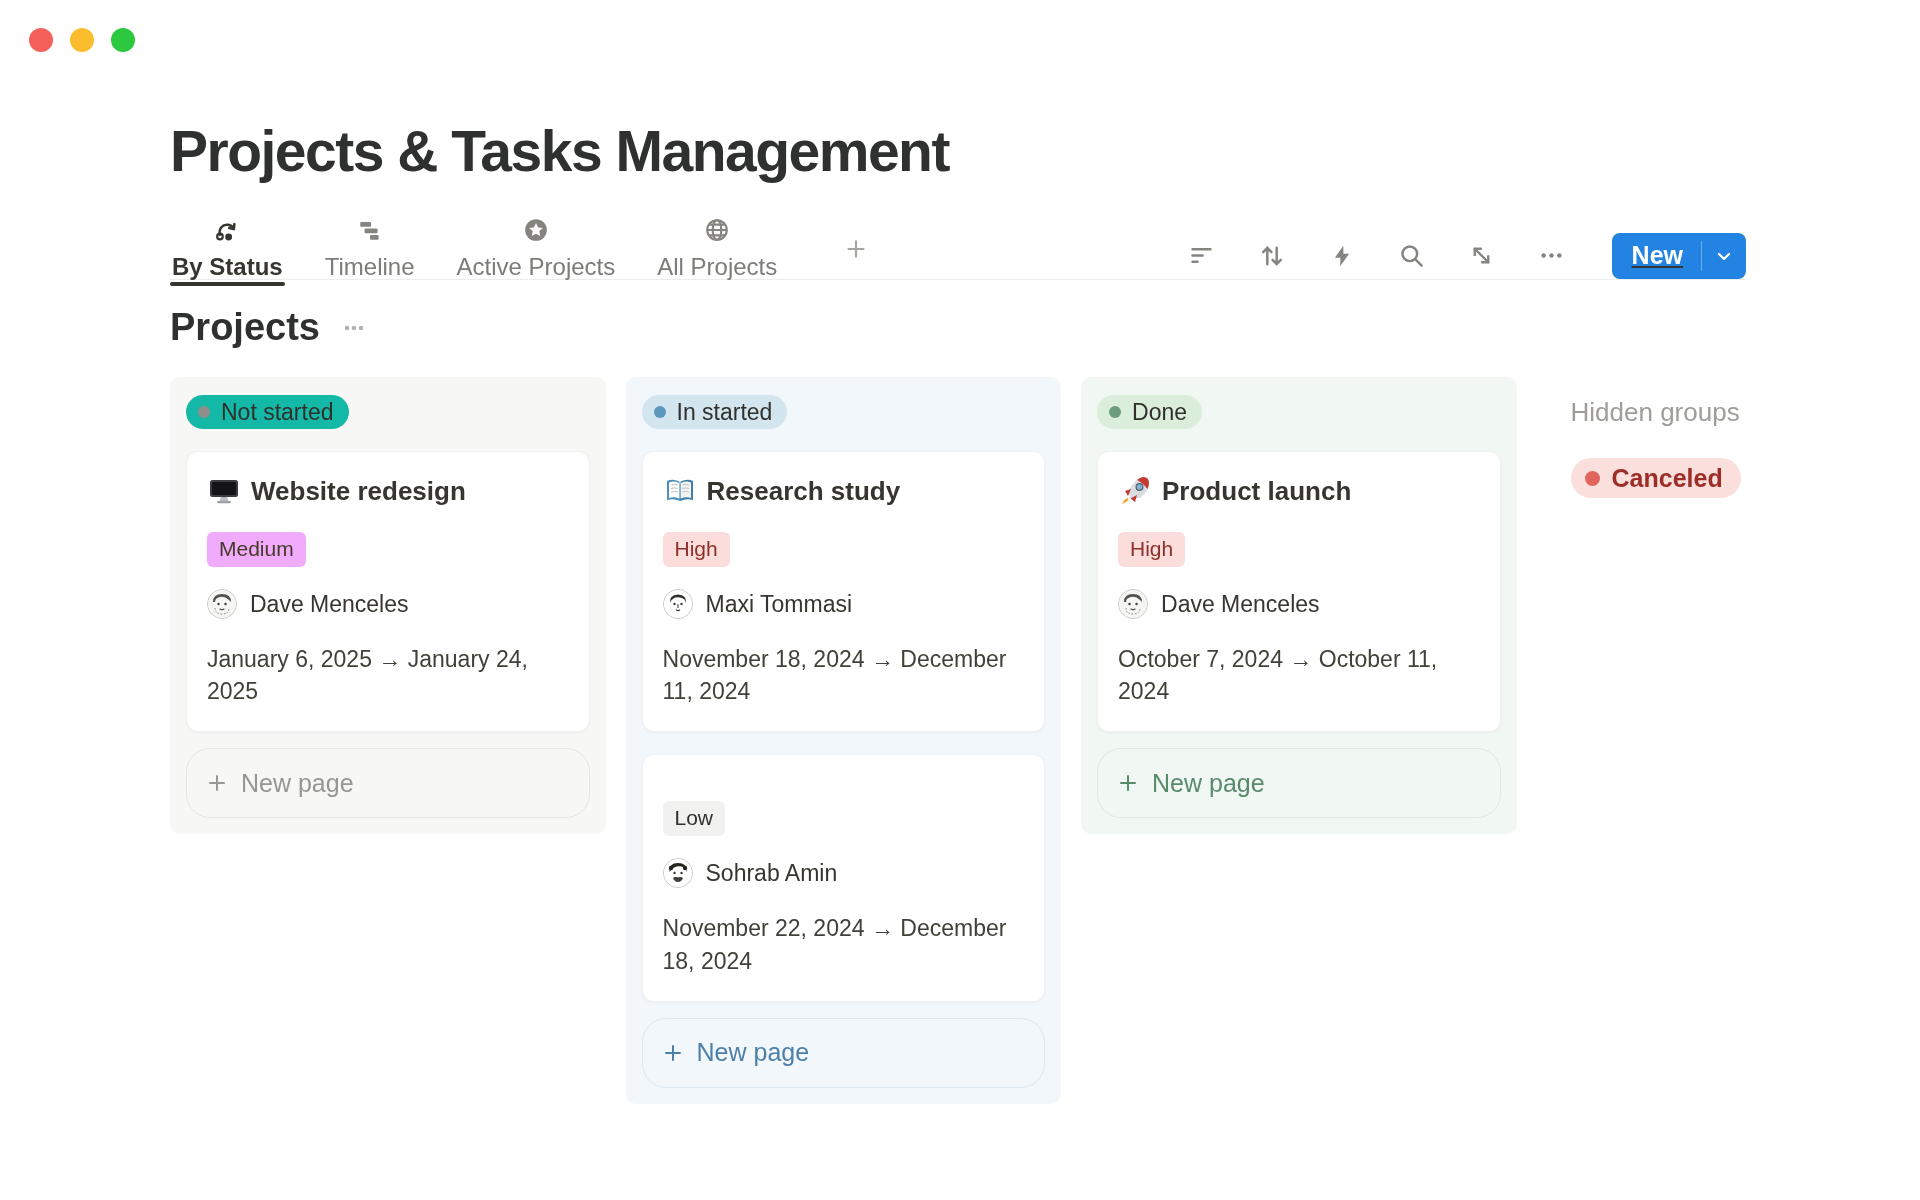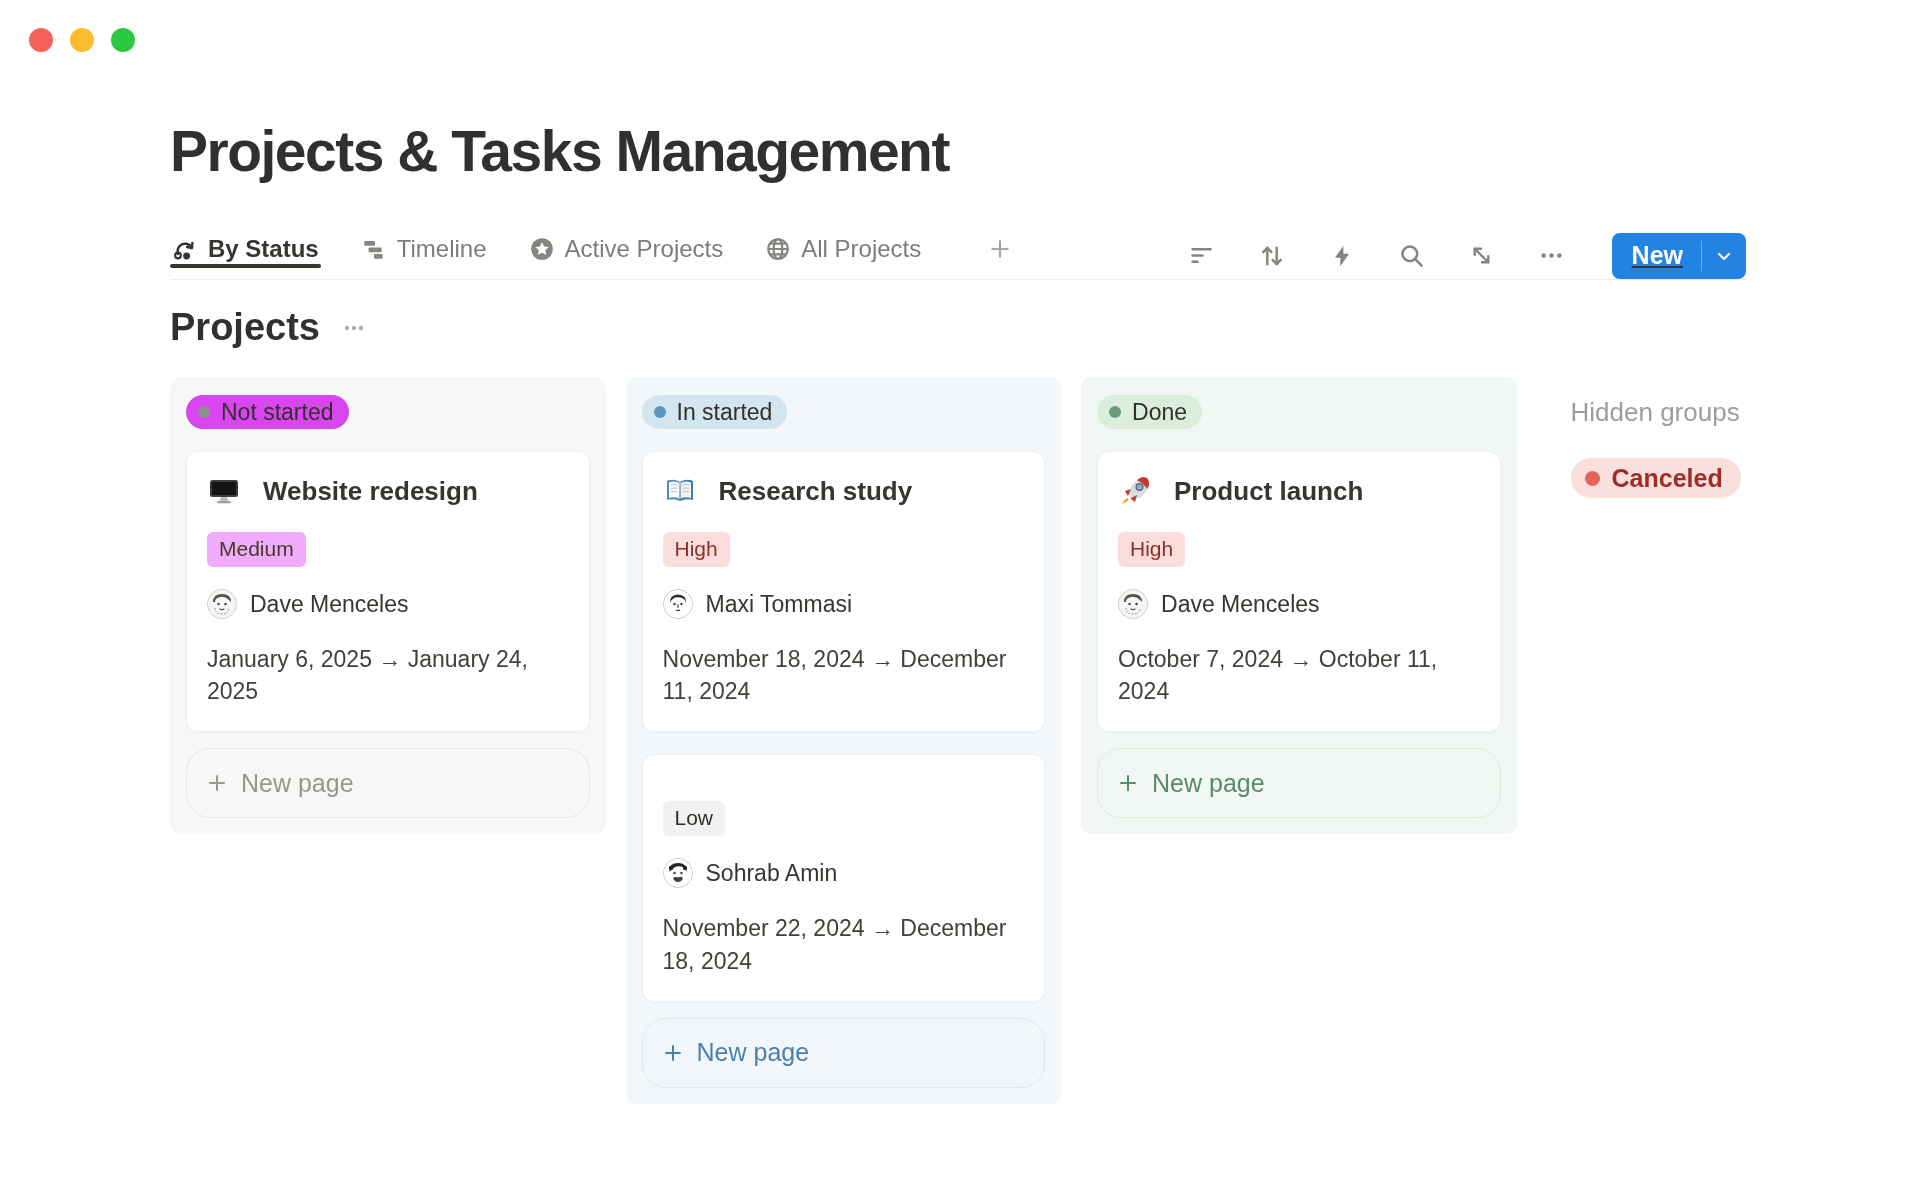--- a/index.html
+++ b/index.html
@@ -16,21 +16,21 @@
   
   .main { position:absolute; left:170px; top:118px; width:1576px; }
 
   .page-title { font-size:57px; font-weight:700; letter-spacing:-1.5px; color:#2f3130; }
 
   
   .tabbar { position:relative; margin-top:38px; display:flex; align-items:center;
             height:58px; border-bottom:1px solid #ececea; }
   .tabs { display:flex; align-items:center; gap:38px; }
   .tab { display:flex; align-items:center; gap:10px; font-size:24px; color:#7d7c78;
-         height:100%; position:relative; cursor:pointer; padding:0 2px 4px 2px; }
+         height:100%; position:relative; cursor:pointer; padding:0 2px 4px 2px;flex-direction:column; }
   .tab svg { flex:0 0 auto; }
   .tab.active { color:#37352f; font-weight:600; }
   .tab.active::after { content:""; position:absolute; left:0; right:0; bottom:-1px;
                        height:4px; background:#37352f; border-radius:2px; }
   .tab-add { margin-left:26px; color:#a6a5a2; display:flex; align-items:center; padding-bottom:4px; }
 
   .toolbar { position:absolute; right:0; top:16px; bottom:0; display:flex; align-items:center; gap:43px; padding-bottom:6px;text-decoration:underline;}
   .tool-icon { color:#85847f; display:flex; align-items:center; cursor:pointer; }
   .new-btn { display:flex; align-items:stretch; height:46px; border-radius:8px; overflow:hidden;
              background:#2383e2; color:#fff; cursor:pointer; margin-left:4px; }
@@ -46,27 +46,27 @@
   
   .board { margin-top:28px; display:flex; align-items:flex-start; }
   .board-column { width:492px; border-radius:10px; padding:18px 16px 16px 16px; margin-right:20px; }
   .col--gray  { background:#f7f7f5; }
   .col--blue  { background:#f1f7fb; }
   .col--green { background:#f1f7f2; }
 
   .group-badge { display:inline-flex; align-items:center; gap:11px; height:34px; padding:0 15px 0 12px;
                  border-radius:17px; font-size:23px; font-weight:500; color:#30302c; }
   .group-badge .dot { width:12px; height:12px; border-radius:50%; }
-  .badge--gray  { background:#d946ef; } .badge--gray .dot  { background:#8f8e8b; }
+  .badge--gray  { background:#14b8a6; } .badge--gray .dot  { background:#8f8e8b; }
   .badge--blue  { background:#d3e5ef; } .badge--blue .dot  { background:#5b97bd; }
   .badge--green { background:#dbeddb; } .badge--green .dot { background:#6c9b7d; }
 
   .card { background:#ffffff; border:1px solid rgba(15,15,15,0.06); border-radius:12px;
           box-shadow:0 1px 3px rgba(15,15,15,0.04); padding:22px 20px 24px 20px; margin-top:22px; cursor:pointer; }
-  .card-title { display:flex; align-items:center; gap:22px; font-size:26px; font-weight:600; color:#37352f; }
+  .card-title { display:flex; align-items:center; gap:10px; font-size:26px; font-weight:600; color:#37352f; }
   .card-title svg { flex:0 0 auto; }
   .priority { display:inline-block; margin-top:24px; font-size:21px; padding:5px 12px 6px; border-radius:6px; }
   .prio--yellow { background:#f0abfc; color:#453a27; }
   .prio--red    { background:#fbdedb; color:#8e302b; }
   .prio--gray   { background:#f1f1ef; color:#32302c; }
   .assignee { margin-top:22px; display:flex; align-items:center; gap:13px; font-size:23px; color:#37352f; }
   .avatar { width:30px; height:30px; border-radius:50%; background:#fff; border:1px solid #c9c8c5; overflow:hidden; flex:0 0 auto; }
   .dates { margin-top:24px; font-size:23px; color:#424139; line-height:1.4; }
 
   .new-page { margin-top:16px; height:70px; border-radius:24px; display:flex; align-items:center;

